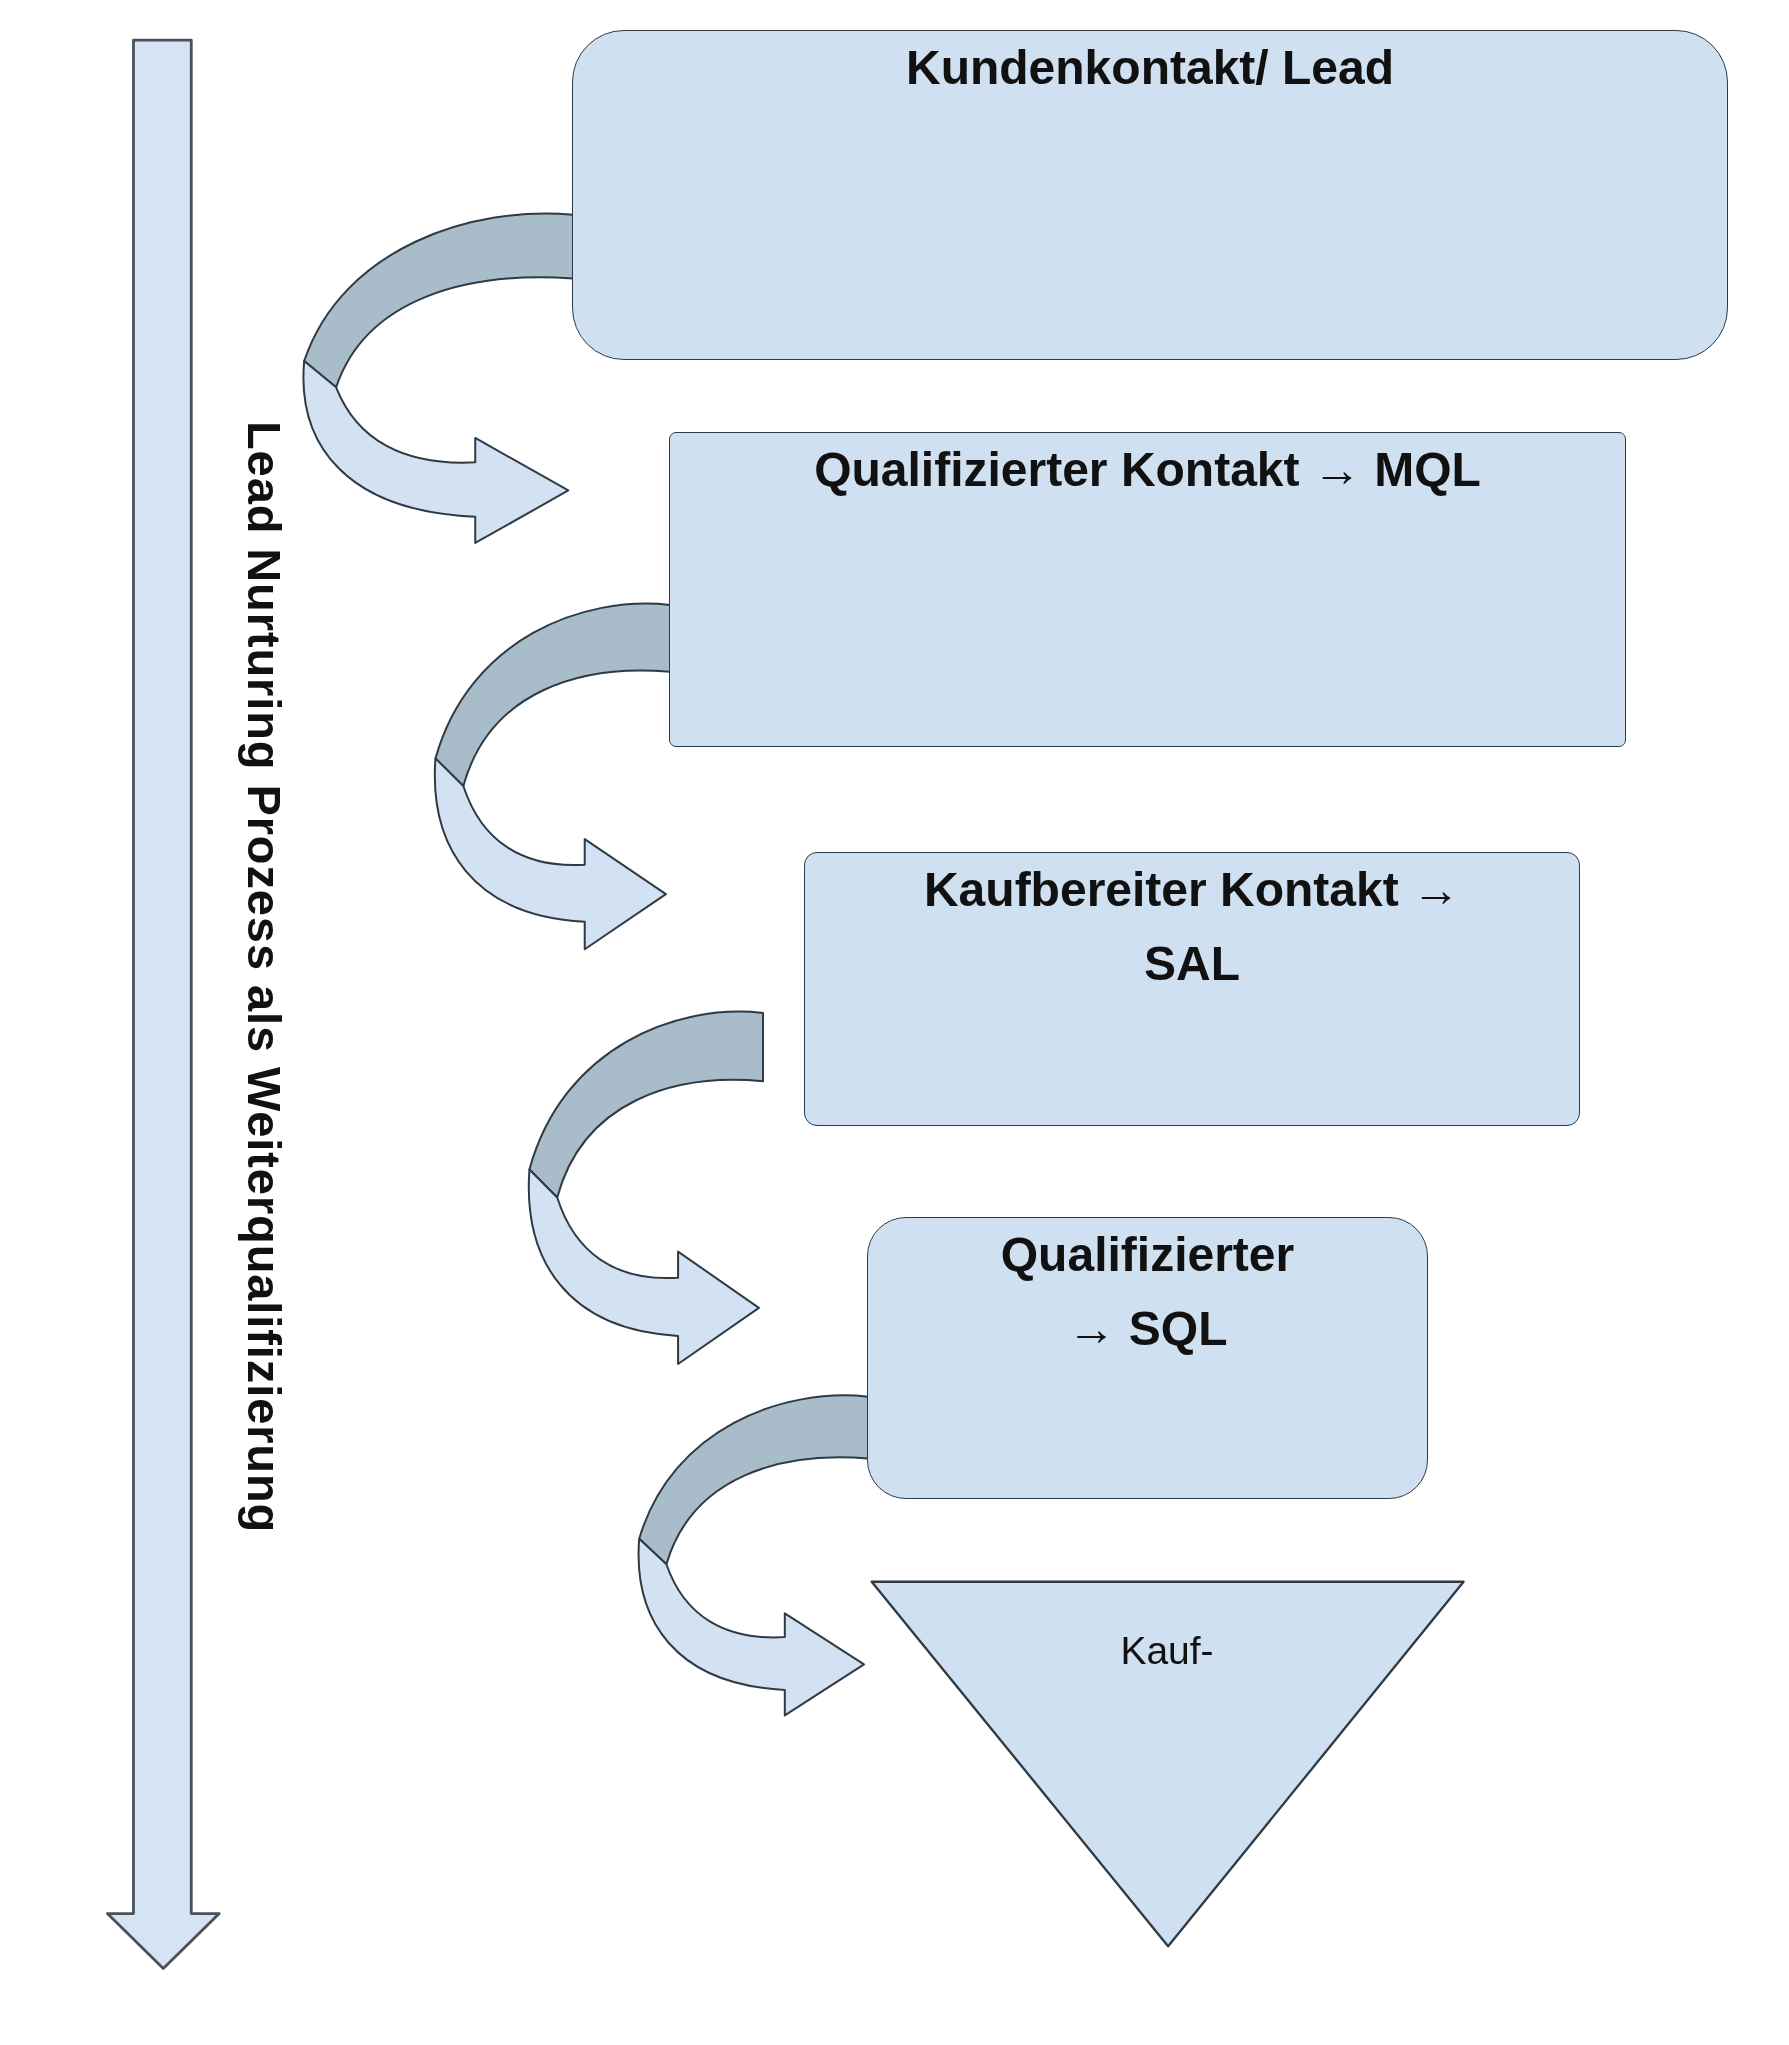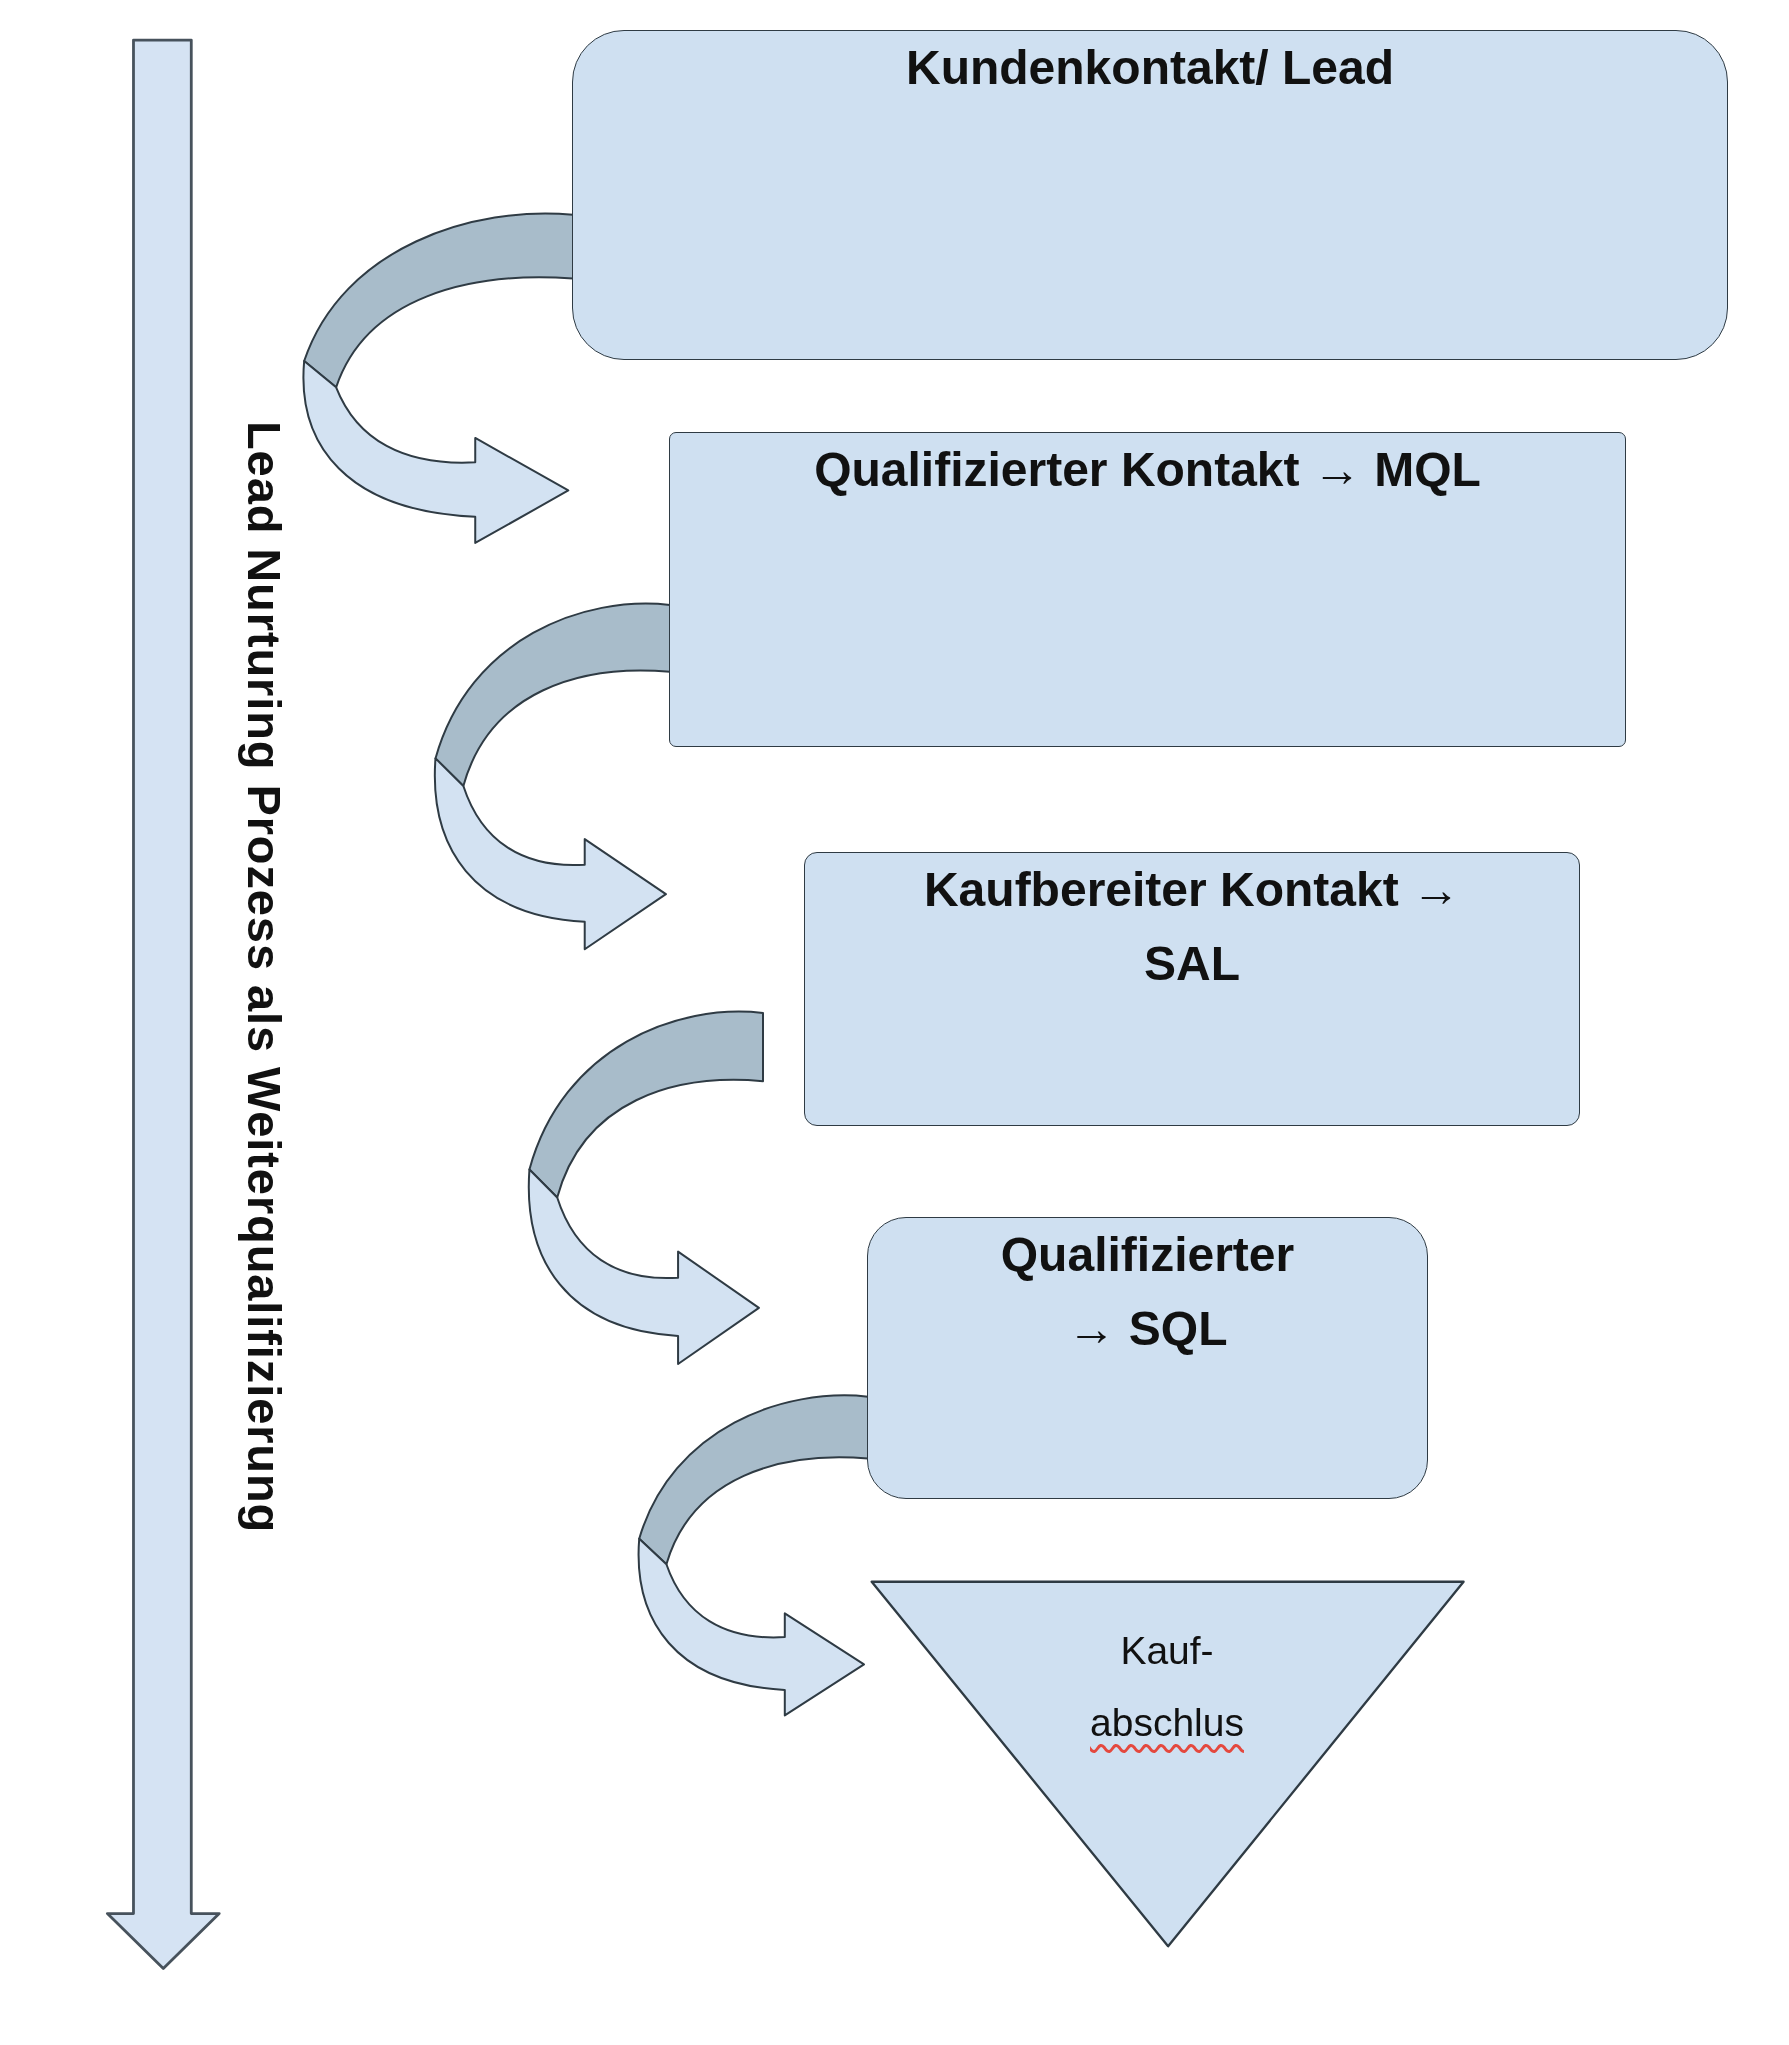--- a/index.html
+++ b/index.html
@@ -146,17 +146,16 @@
     <span>Qualifizierter</span>
     <span>→ SQL</span>
   </div>
 
   <svg class="layer" style="left:0;top:0;" width="1790" height="2045" viewBox="0 0 1920 2194">
     <polygon class="triangle-shape" points="935,1697 1570,1697 1253,2088"></polygon>
   </svg>
 
   <div class="triangle-label">
     <div>Kauf-</div>
-    <div class="misspelled">abschlus</div>
   </div>
 
 </div>
 
 
 </body></html>

